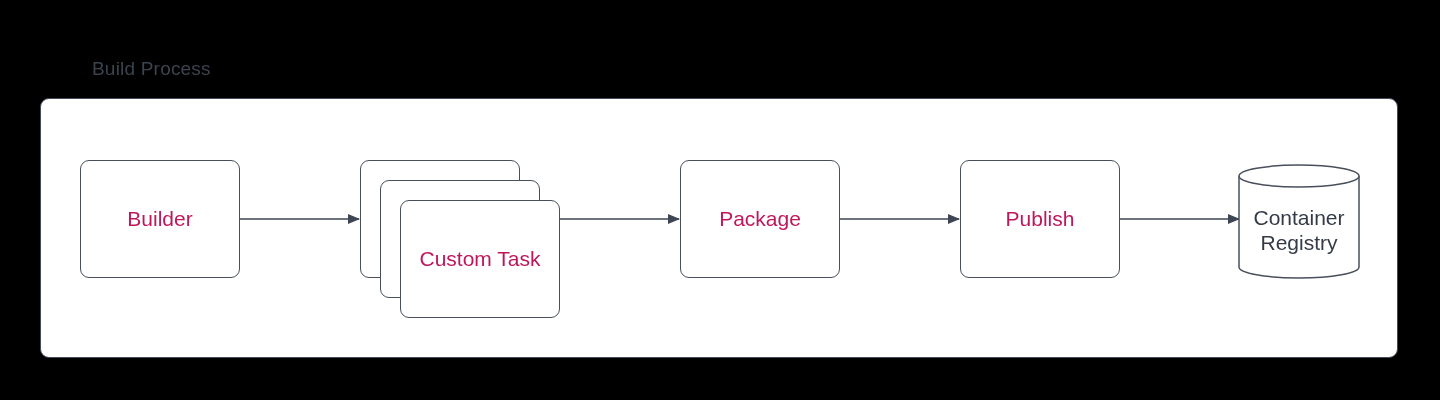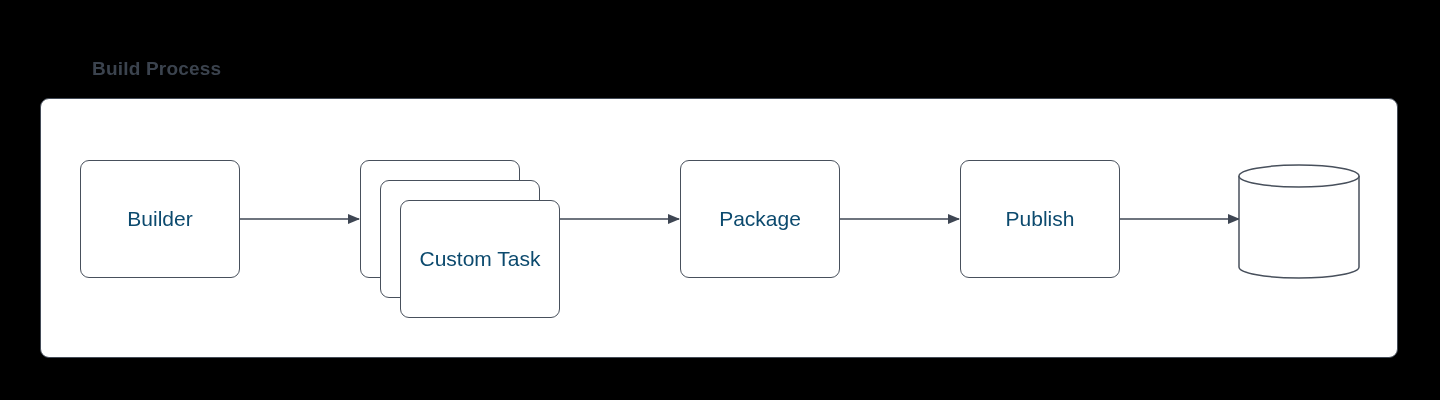--- a/index.html
+++ b/index.html
@@ -13,21 +13,21 @@
     height: 400px;
     background: #000000;
     overflow: hidden;
     font-family: "Liberation Sans", sans-serif;
   }
   .diagram-title {
     position: absolute;
     left: 92px;
     top: 58px;
     font-size: 19px;
-    font-weight: 700;
+    font-weight: 400;
     color: #3b434e;
     letter-spacing: 0.2px;
   }
   .panel {
     position: absolute;
     left: 40px;
     top: 98px;
     width: 1358px;
     height: 260px;
     background: #ffffff;
@@ -52,21 +52,21 @@
     border: 1.5px solid #48505c;
     border-radius: 9px;
     box-sizing: border-box;
     display: flex;
     align-items: center;
     justify-content: center;
     z-index: 2;
   }
   .node-label {
     font-size: 21px;
-    color: #0c4a6e;
+    color: #be185d;
     text-align: center;
     white-space: nowrap;
   }
   .cylinder {
     position: absolute;
     left: 1237px;
     top: 163px;
     width: 124px;
     height: 118px;
     z-index: 2;
@@ -133,15 +133,16 @@
 
   <div class="node" style="left:680px; top:160px;">
     <span class="node-label">Package</span>
   </div>
 
   <div class="cylinder">
     <svg width="124" height="118" viewBox="0 0 124 118">
       <path d="M2,13 V104 A60,11 0 0 0 122,104 V13" fill="#ffffff" stroke="#48505c" stroke-width="1.5"></path>
       <ellipse cx="62" cy="13" rx="60" ry="11" fill="#ffffff" stroke="#48505c" stroke-width="1.5"></ellipse>
     </svg>
+    <div class="cylinder-label">Container Registry</div>
   </div>
 
 </div>
 
 </body></html>

